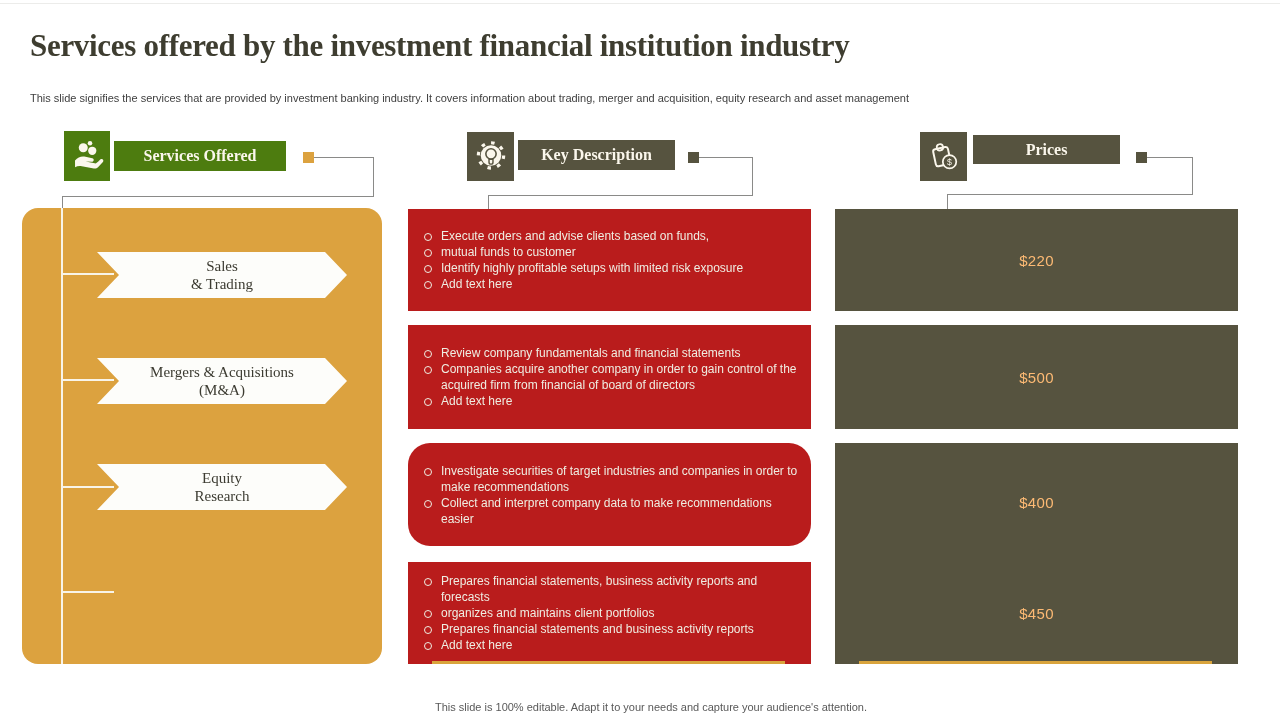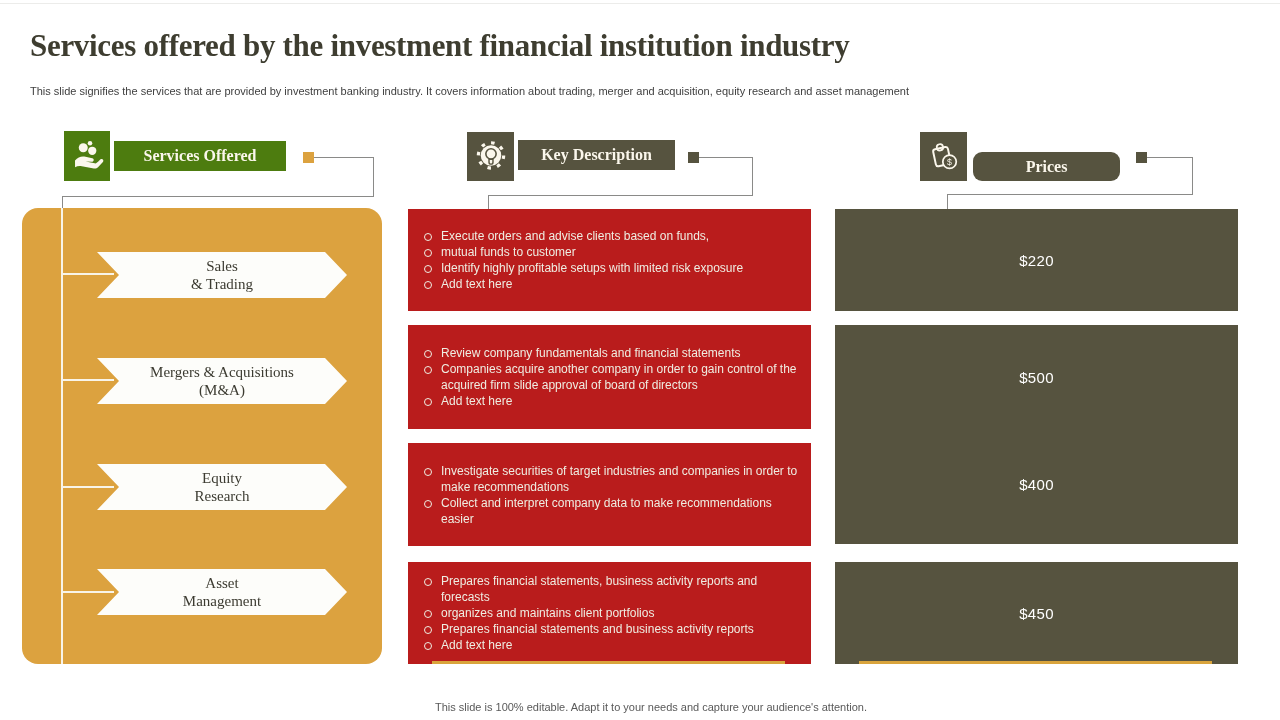--- a/index.html
+++ b/index.html
@@ -9,39 +9,39 @@
   }
   .top-rule{position:absolute;left:0;top:3px;width:100%;height:1px;background:#ececea;}
 
   
   .title{
     position:absolute;left:30px;top:28px;width:1100px;
     font-family:"Liberation Serif", serif;font-weight:700;font-size:31px;
     color:#3e3d30;letter-spacing:-0.3px;
   }
   .subtitle{
-    position:absolute;left:30px;top:85px;width:1010px;
+    position:absolute;left:30px;top:92px;width:1010px;
     font-size:11px;color:#404040;
   }
 
   
   .hdr-icon{position:absolute;display:flex;align-items:center;justify-content:center;}
   .hdr-label{
     position:absolute;display:flex;align-items:center;justify-content:center;
     font-family:"Liberation Serif", serif;font-weight:700;font-size:16px;color:#fbf7ec;
   }
   .gold-bg{background:#4d7c0f;}
   .olive-bg{background:#56533f;}
 
   .svc-icon{left:64px;top:131px;width:46px;height:50px;}
   .svc-label{left:114px;top:141px;width:172px;height:30px;}
   .key-icon{left:467px;top:132px;width:47px;height:49px;}
   .key-label{left:518px;top:140px;width:157px;height:30px;text-align:right;}
   .prc-icon{left:920px;top:132px;width:47px;height:49px;}
-  .prc-label{left:973px;top:152px;width:147px;height:29px;border-radius:9px;}
+  .prc-label{left:973px;top:135px;width:147px;height:29px;}
 
   
   .cline{position:absolute;background:#8a8a88;}
   .csq{position:absolute;width:11px;height:11px;}
   .sq-svc{left:303px;top:152px;background:#dca23f;}
   .ln-svc-h1{left:314px;top:157px;width:59px;height:1px;}
   .ln-svc-v1{left:373px;top:157px;width:1px;height:39px;}
   .ln-svc-h2{left:62px;top:196px;width:312px;height:1px;}
   .ln-svc-stub{left:62px;top:197px;width:1px;height:11px;}
 
@@ -75,37 +75,37 @@
   }
   .a1{top:252px;} .a2{top:358px;} .a3{top:464px;} .a4{top:569px;}
 
   
   .desc-box{
     position:absolute;left:408px;width:403px;background:#b91c1c;
     display:flex;flex-direction:column;justify-content:center;
     padding:0;box-sizing:border-box;
   }
   .b1{top:209px;height:102px;} .b2{top:325px;height:104px;}
-  .b3{top:443px;height:103px;} .b4{top:562px;height:102px;}
+  .b3{top:443px;height:103px;border-radius:22px;} .b4{top:562px;height:102px;}
   .bullets{padding-left:16px;padding-right:8px;}
   .bullet{display:flex;gap:9px;}
   .bmark{
     flex:0 0 auto;width:6px;height:6px;border:1.2px solid #efede2;border-radius:50%;
     margin-top:5px;
   }
   .btext{font-size:12px;line-height:16px;color:#efede2;}
 
   
   .price-box{
     position:absolute;left:835px;width:403px;background:#56533f;
     display:flex;align-items:center;justify-content:center;
-    font-size:15px;letter-spacing:0.3px;color:#ffffff;
+    font-size:15px;letter-spacing:0.3px;color:#fdba74;
   }
   .p1{top:209px;height:102px;} .p2{top:325px;height:104px;}
-  .p3{top:425px;height:119px;} .p4{top:562px;height:102px;}
+  .p3{top:443px;height:119px;} .p4{top:562px;height:102px;}
 
   .gold-underline{position:absolute;left:24px;right:26px;bottom:0;height:3px;background:#d9a43c;}
 
   
   .footer{
     position:absolute;left:11px;top:701px;width:100%;text-align:center;
     font-size:11px;color:#595959;
   }
 </style>
 </head>
@@ -187,24 +187,20 @@
     <div>&amp; Trading</div>
   </div>
   <div class="arrow a2">
     <div>Mergers &amp; Acquisitions</div>
     <div>(M&amp;A)</div>
   </div>
   <div class="arrow a3">
     <div>Equity</div>
     <div>Research</div>
   </div>
-  <div class="arrow a4">
-    <div>Asset</div>
-    <div>Management</div>
-  </div>
 
   <div class="desc-box b1">
     <div class="bullets">
 
         <div class="bullet">
           <span class="bmark"></span>
           <span class="btext">Execute orders and advise clients based on funds,</span>
         </div>
 
         <div class="bullet">
@@ -226,21 +222,21 @@
   <div class="desc-box b2">
     <div class="bullets">
 
         <div class="bullet">
           <span class="bmark"></span>
           <span class="btext">Review company fundamentals and financial statements</span>
         </div>
 
         <div class="bullet">
           <span class="bmark"></span>
-          <span class="btext">Companies acquire another company in order to gain control of the acquired firm slide approval of board of directors</span>
+          <span class="btext">Companies acquire another company in order to gain control of the acquired firm from financial of board of directors</span>
         </div>
 
         <div class="bullet">
           <span class="bmark"></span>
           <span class="btext">Add text here</span>
         </div>
       </div>
   </div>
   <div class="desc-box b3">
     <div class="bullets">

